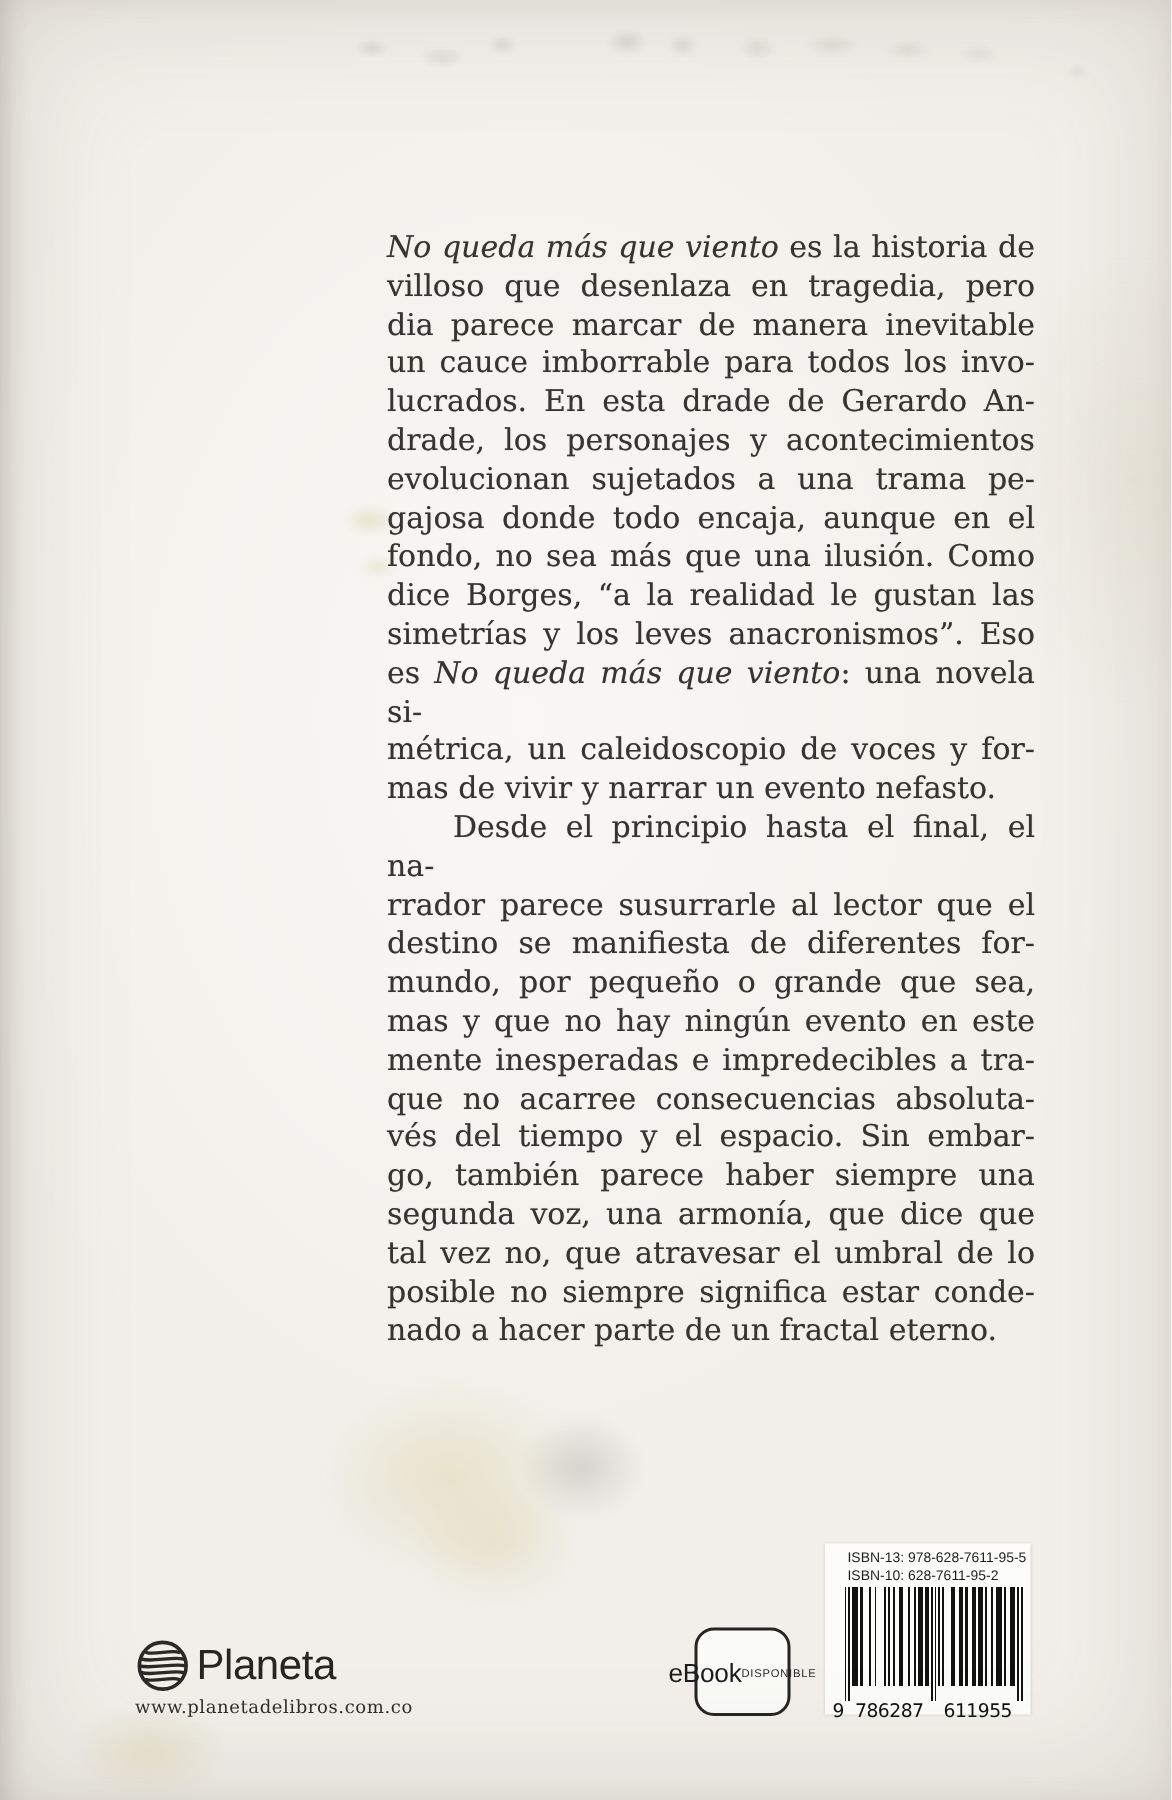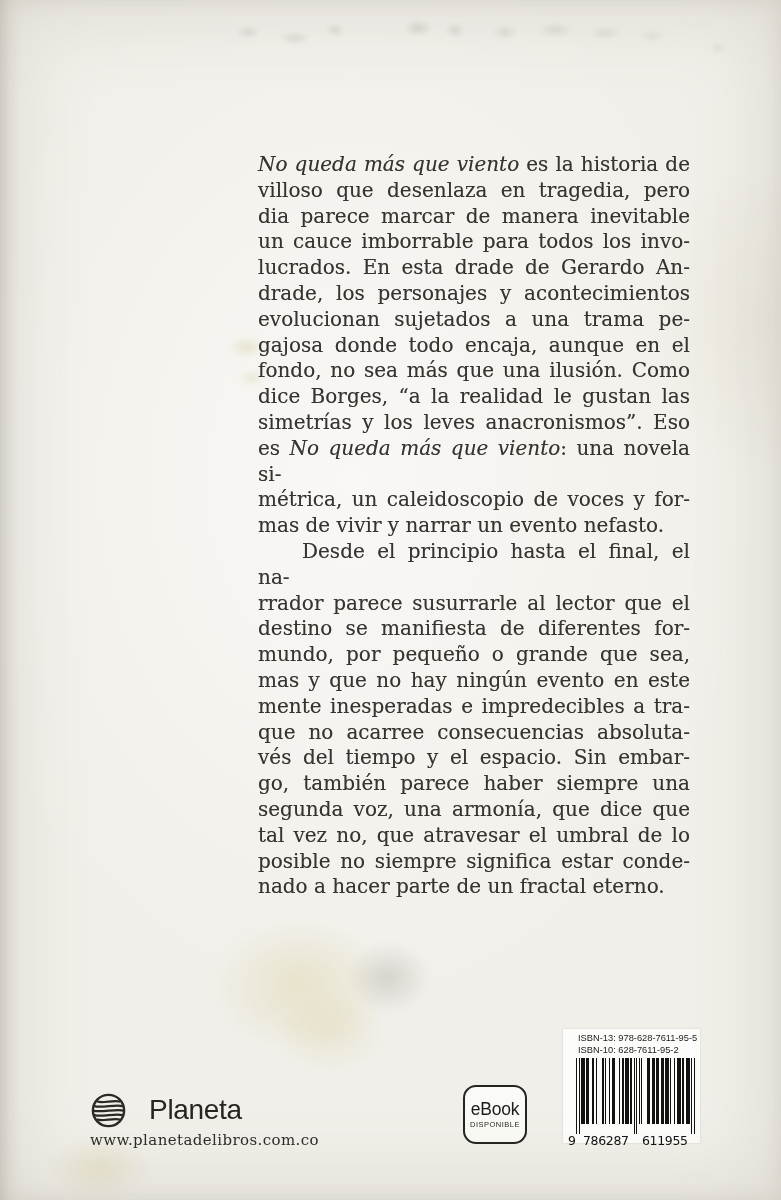--- a/index.html
+++ b/index.html
@@ -49,48 +49,48 @@
     font-size:20px;line-height:25.8px;color:#363430;
     text-shadow:0 0 0.5px rgba(54,52,48,0.45);
   }
   .synopsis .line{text-align:justify;text-align-last:justify;white-space:normal;}
   .synopsis .line.last{text-align-last:left;}
   .synopsis .line.indent{text-indent:44px;}
   .synopsis .it{font-style:italic;}
 
   
   .publisher{position:absolute;left:90px;top:1092px;color:#2b2a27;}
-  .publisher .row{display:flex;align-items:center;gap:22px;height:36px;}
+  .publisher .row{display:flex;align-items:center;gap:4px;height:36px;}
   .publisher .name{
     font-family:"Liberation Sans", sans-serif;
     font-size:28px;letter-spacing:-0.3px;color:#262522;
   }
   .publisher .site{
     margin-top:3px;
     font-family:"DejaVu Serif", serif;
-    font-size:15px;letter-spacing:0.4px;color:#2e2c29;
+    font-size:12px;letter-spacing:0.4px;color:#2e2c29;
   }
 
   .ebook-badge{
     position:absolute;left:463px;top:1085px;width:64px;height:59px;
     background:#fafaf6;border:2.5px solid #242422;border-radius:13px;
-    display:flex;flex-direction:column;align-items:center;justify-content:center;
+    display:flex;align-items:center;justify-content:center;
     box-sizing:border-box;
   }
   .ebook-badge .t{
     font-family:"Liberation Sans", sans-serif;
     font-size:17.5px;color:#1d1d1b;line-height:18px;letter-spacing:-0.2px;
   }
   .ebook-badge .s{
     font-family:"Liberation Sans", sans-serif;
     font-size:7.5px;color:#2a2a28;letter-spacing:0.5px;margin-top:2px;
   }
 
   .barcode-box{
-    position:absolute;left:563px;top:1029px;width:137px;height:114px;
+    position:absolute;left:550px;top:1029px;width:137px;height:114px;
     background:#fcfcfa;box-sizing:border-box;padding:4px 0 0 15px;
     box-shadow:0 0 2px rgba(120,110,92,0.25);
   }
   .barcode-box .isbn{
     font-family:"Liberation Sans", sans-serif;
     font-size:9.3px;line-height:11.5px;color:#1c1c1a;white-space:nowrap;
   }
   .barcode-box svg{display:block;margin:2px 0 0 -12px;}
   .bc-digit{
     font-family:"DejaVu Sans", sans-serif;

